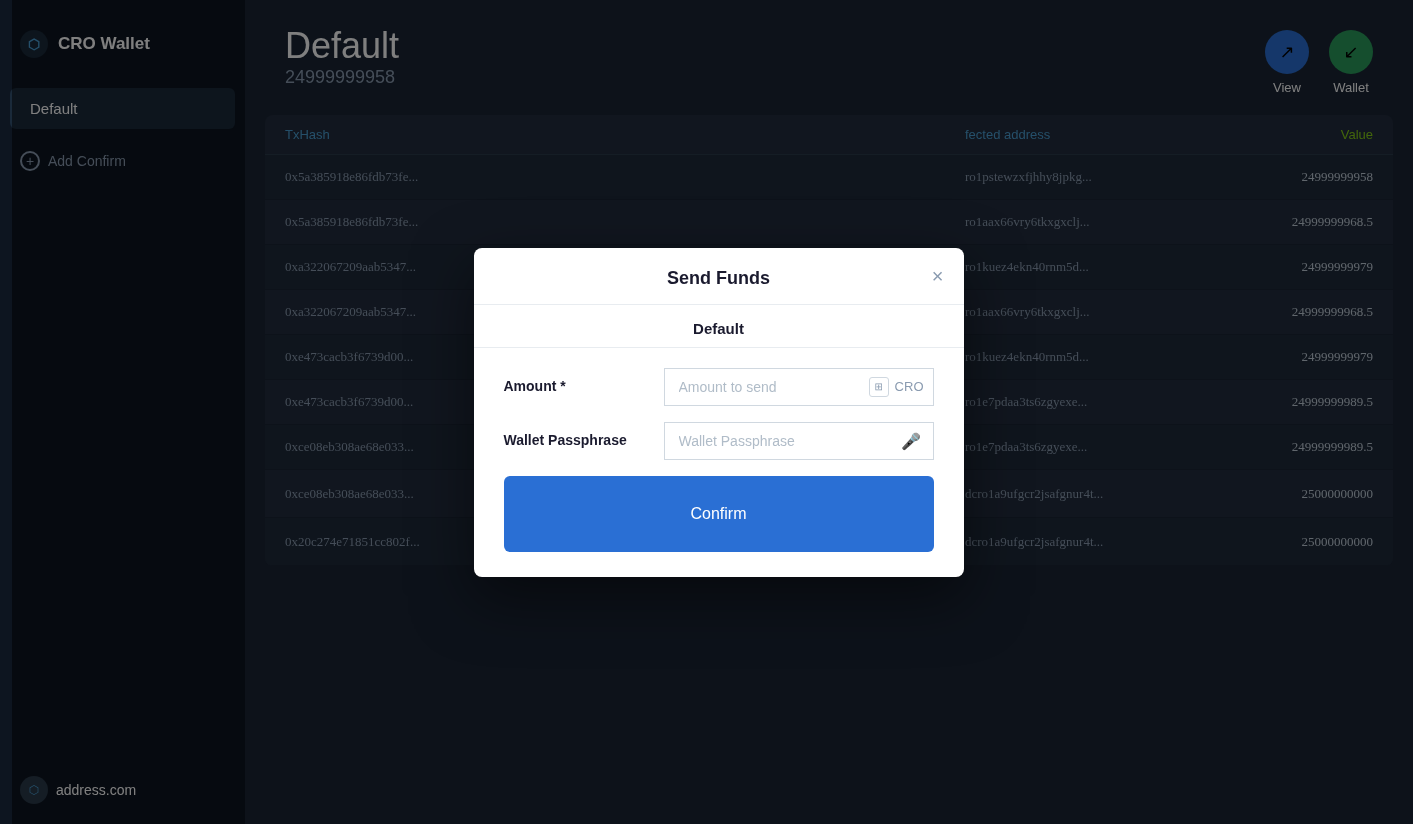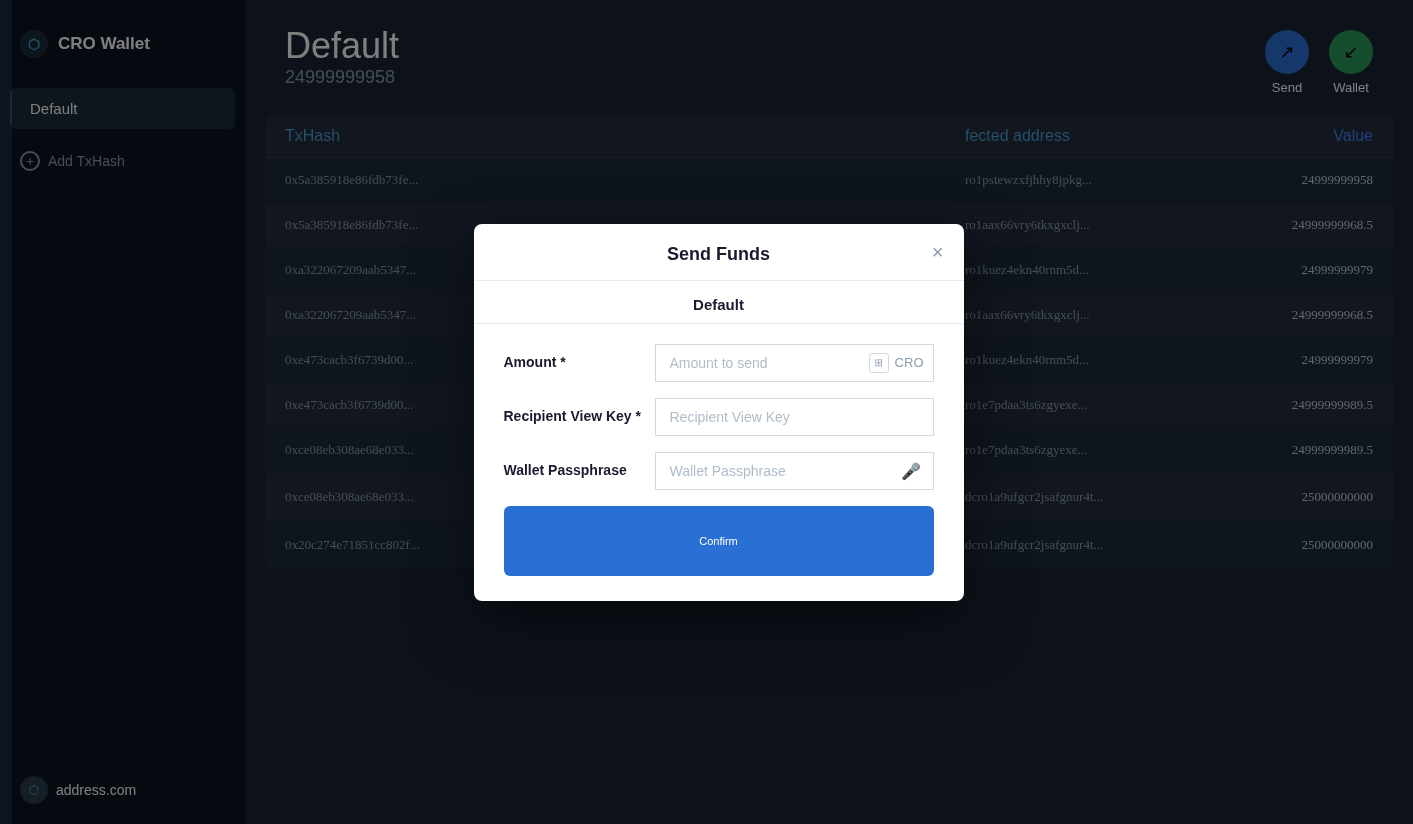--- a/index.html
+++ b/index.html
@@ -144,21 +144,21 @@
       overflow: hidden;
     }
     .table-header {
       display: grid;
       grid-template-columns: 300px 100px 160px 120px 1fr 200px;
       padding: 12px 20px;
       border-bottom: 1px solid #2a3a4a;
     }
     .table-header-cell {
       color: #4a9fd4;
-      font-size: 16px;
+      font-size: 13px;
       font-weight: 500;
     }
     .table-row {
       display: grid;
       grid-template-columns: 300px 100px 160px 120px 1fr 200px;
       padding: 14px 20px;
       border-bottom: 1px solid #1a2535;
       align-items: center;
       font-family: Liberation Serif, serif;
     }
@@ -245,21 +245,21 @@
       color: #8a9bb0;
       font-size: 13px;
     }
     .modal-body {
       padding: 20px 30px 25px;
     }
     .form-group {
       display: flex;
       align-items: flex-start;
       margin-bottom: 16px;
-      gap: 11px;
+      gap: 20px;
     }
     .form-label {
       width: 140px;
       font-size: 14px;
       font-weight: 600;
       color: #1a1a2e;
       padding-top: 10px;
       flex-shrink: 0;
     }
     .form-input-wrapper {
@@ -319,76 +319,76 @@
       cursor: pointer;
     }
     .confirm-btn {
       display: block;
       width: 100%;
       padding: 29px;
       background: #2a6fd4;
       color: white;
       border: none;
       border-radius: 6px;
-      font-size: 11px;
+      font-size: 16px;
       font-weight: 500;
       cursor: pointer;
       margin-top: 5px;
     }
   </style>
 </head>
 <body>
 
 <div class="sidebar">
   <div class="sidebar-logo">
     <div class="sidebar-logo-icon">⬡</div>
     <span>CRO Wallet</span>
   </div>
   <div class="sidebar-item">
     <span>Default</span>
   </div>
   <div class="add-wallet">
     <div class="add-wallet-icon">+</div>
-    <span>Add TxHash</span>
+    <span>Add Confirm</span>
   </div>
   <div class="crypto-logo">
     <div class="crypto-logo-icon">⬡</div>
     <span>address.com</span>
   </div>
 </div>
 
 <div class="main">
   <div class="header">
     <div class="header-left">
       <h1>Default</h1>
       <p>
         <span>24999999958</span>
         <span> </span>
       </p>
     </div>
     <div class="header-actions">
       <div class="action-btn">
         <div class="action-btn-icon send">↗</div>
-        <span class="action-btn-label">Send</span>
+        <span class="action-btn-label">View</span>
       </div>
       <div class="action-btn">
         <div class="action-btn-icon receive">↙</div>
         <span class="action-btn-label">Wallet</span>
       </div>
     </div>
   </div>
 
   <div class="table-container">
     <div class="table-header">
       <div class="table-header-cell">TxHash</div>
       <div class="table-header-cell"></div>
       <div class="table-header-cell"></div>
       <div class="table-header-cell"></div>
       <div class="table-header-cell">fected address</div>
-      <div class="table-header-cell" style="text-align:right; color:#3b82f6;">Value</div>
+      <div class="table-header-cell" style="text-align:right; color:#84cc16;">Value</div>
     </div>
 
     <div class="table-row">
       <div class="table-cell">0x5a385918e86fdb73fe...</div>
       <div class="table-cell"></div>
       <div class="table-cell"></div>
       <div class="table-cell"></div>
       <div class="table-cell">ro1pstewzxfjhhy8jpkg...</div>
       <div class="table-cell value">24999999958</div>
     </div>
@@ -477,26 +477,20 @@
         <div class="form-input-wrapper amount-wrapper">
           <input class="form-input" type="text" placeholder="Amount to send" style="">
           <div class="amount-suffix">
             <div class="amount-icon">⊞</div>
             <span>CRO</span>
           </div>
         </div>
       </div>
 
 
-      <div class="form-group">
-        <div class="form-label">Recipient View Key *</div>
-        <div class="form-input-wrapper">
-          <input class="form-input" type="text" placeholder="Recipient View Key" style="">
-        </div>
-      </div>
 
       <div class="form-group">
         <div class="form-label">Wallet Passphrase</div>
         <div class="form-input-wrapper passphrase-wrapper">
           <input class="form-input" type="password" placeholder="Wallet Passphrase" style="">
           <span class="passphrase-icon">🎤</span>
         </div>
       </div>
 
       <button class="confirm-btn">Confirm</button>

